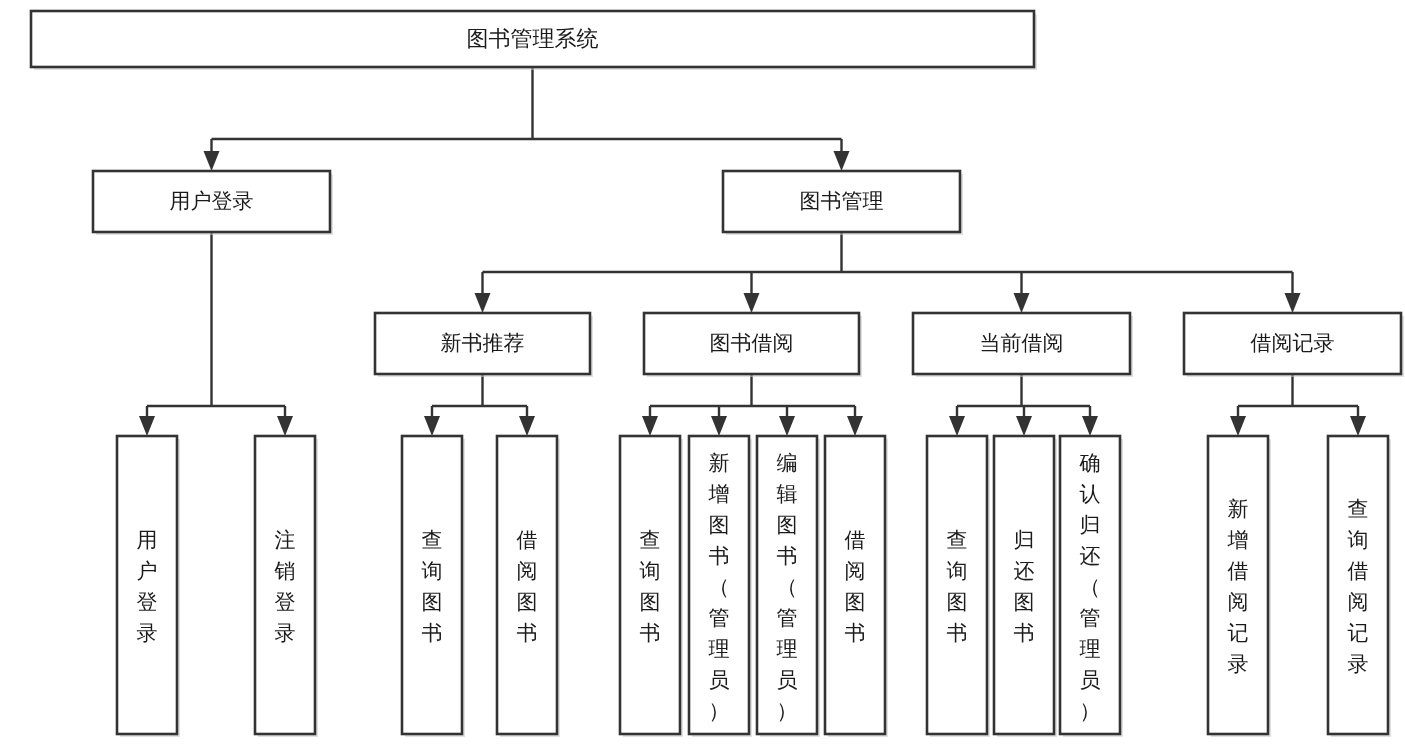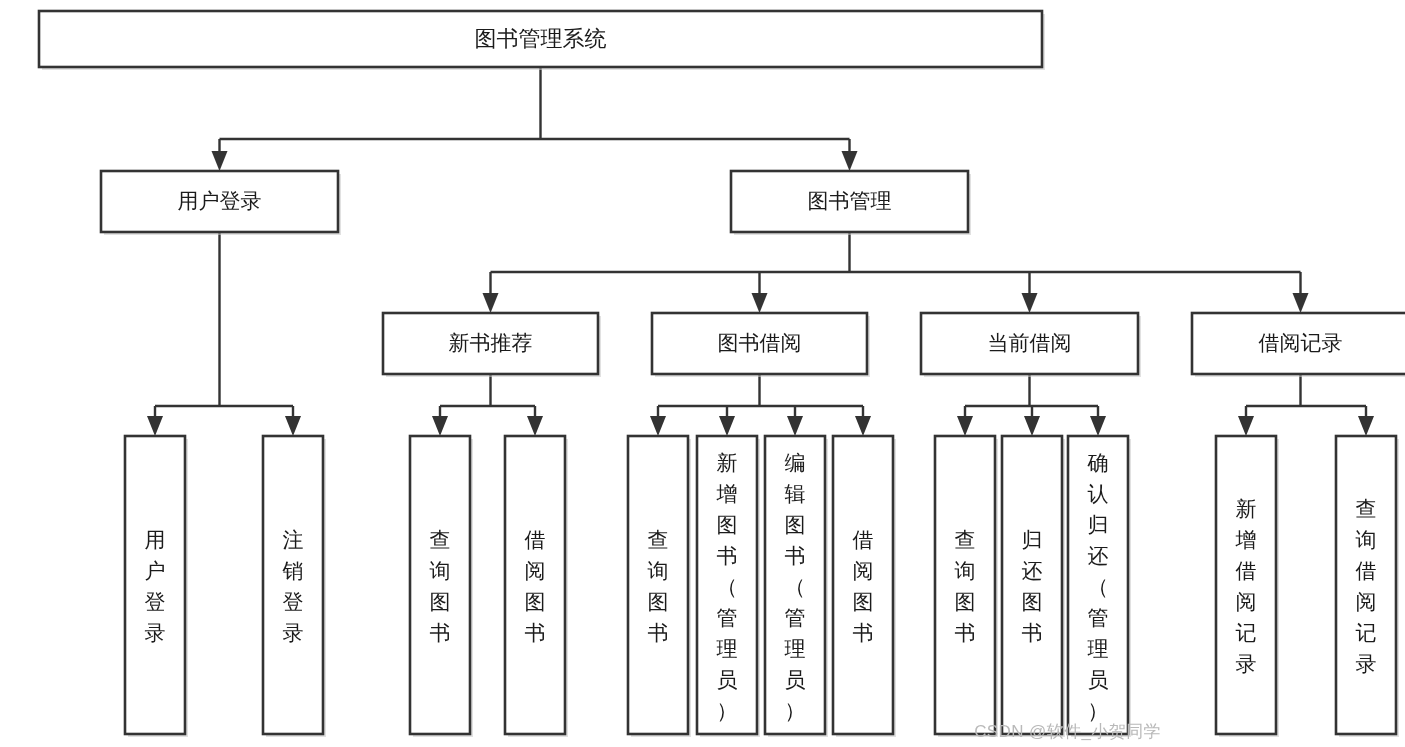--- a/index.html
+++ b/index.html
@@ -9,21 +9,21 @@
   }
   body {
     width: 1405px;
     height: 747px;
     font-family: "Liberation Sans", sans-serif;
     overflow: hidden;
     position: relative;
   }
   #diagram-root {
     position: absolute;
-    left: 8px;
+    left: 0;
     top: 0;
     width: 1149px;
     height: 747px;
     padding-left: 12px;
   }
   svg.diagram {
     display: block;
     width: 1405px;
     height: 747px;
     shape-rendering: geometricPrecision;
@@ -268,14 +268,13 @@
           <rect x="1316" y="436" width="60" height="298" class="node-rect"></rect>
           <text x="1346" y="516.18" class="leaf-label">查</text>
           <text x="1346" y="547.18" class="leaf-label">询</text>
           <text x="1346" y="578.18" class="leaf-label">借</text>
           <text x="1346" y="609.18" class="leaf-label">阅</text>
           <text x="1346" y="640.18" class="leaf-label">记</text>
           <text x="1346" y="671.18" class="leaf-label">录</text>
         </g>
       </g>
   </svg>
-  <div class="watermark">CSDN @软件_小贺同学</div>
 </div>
 
 </body></html>

